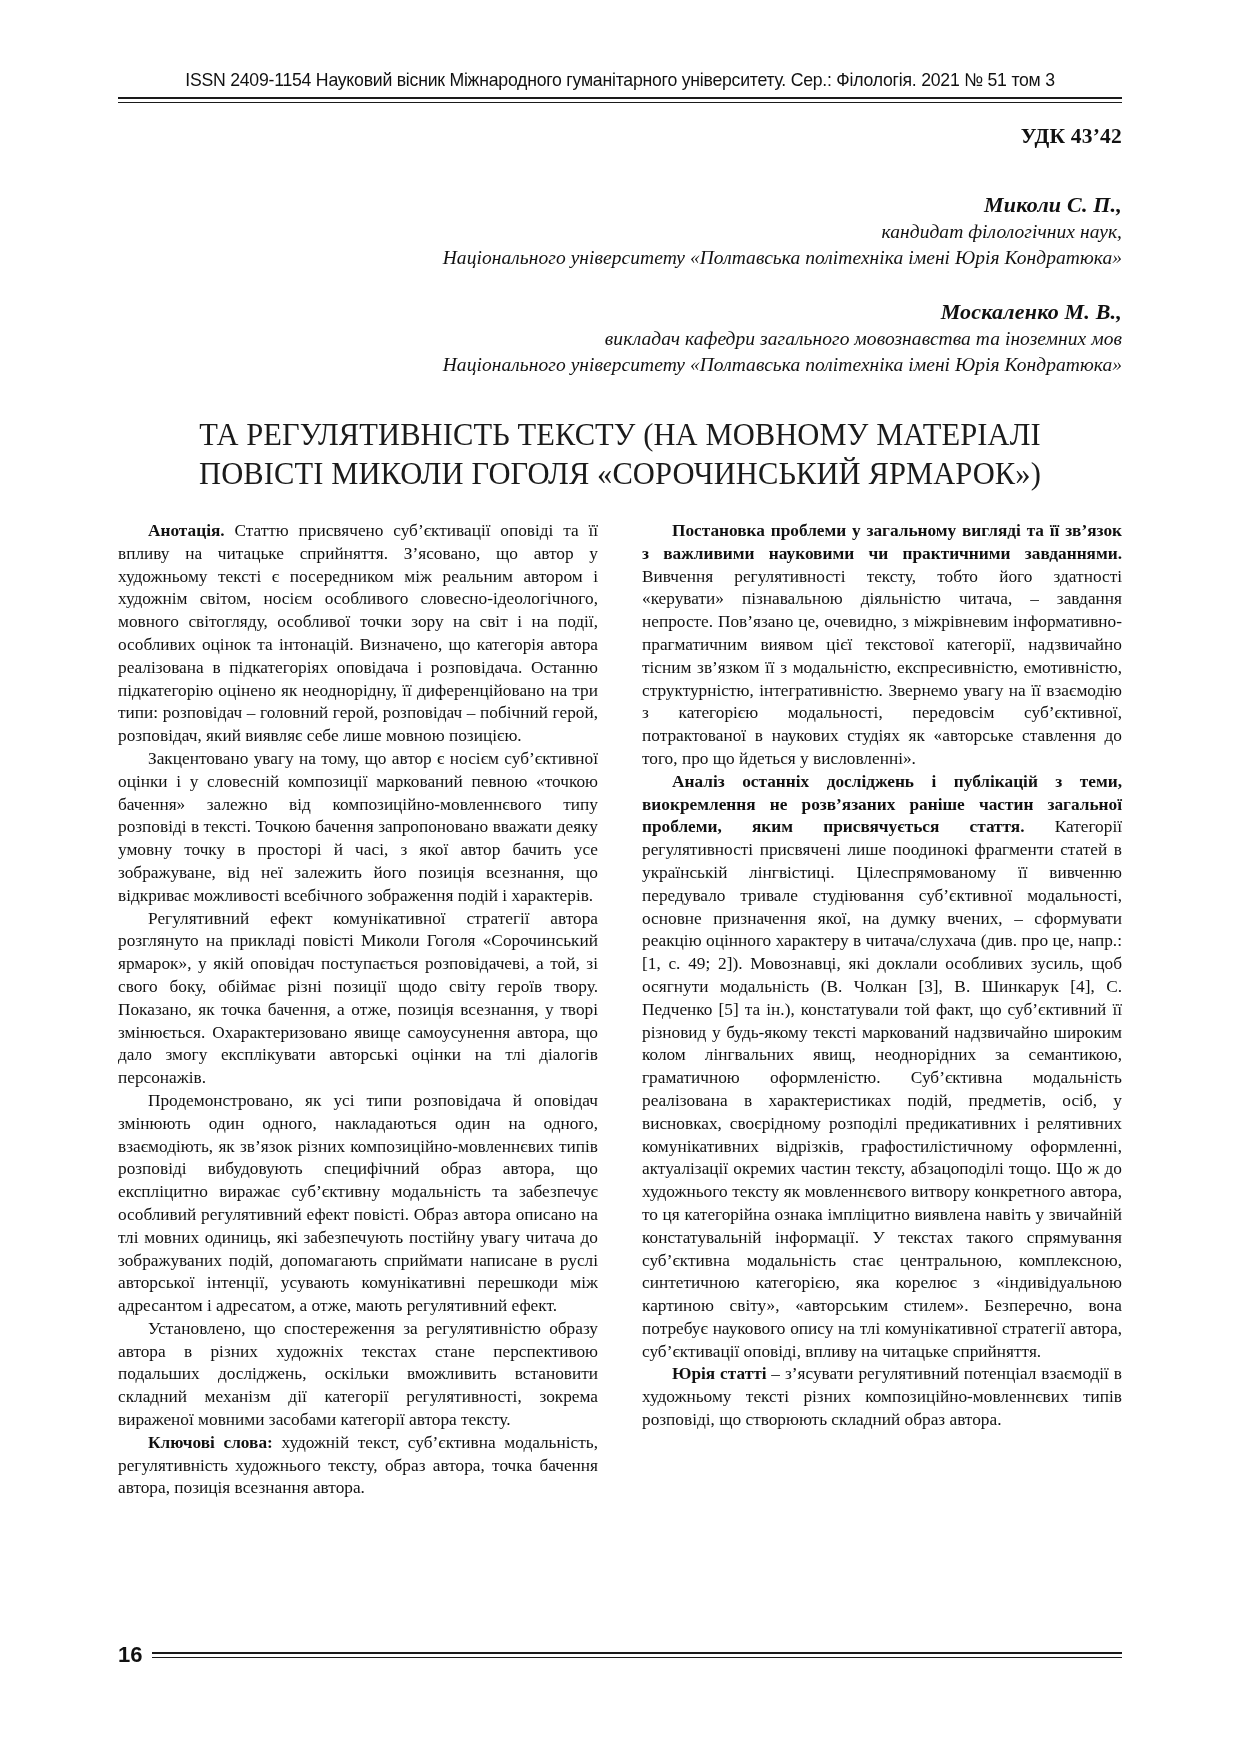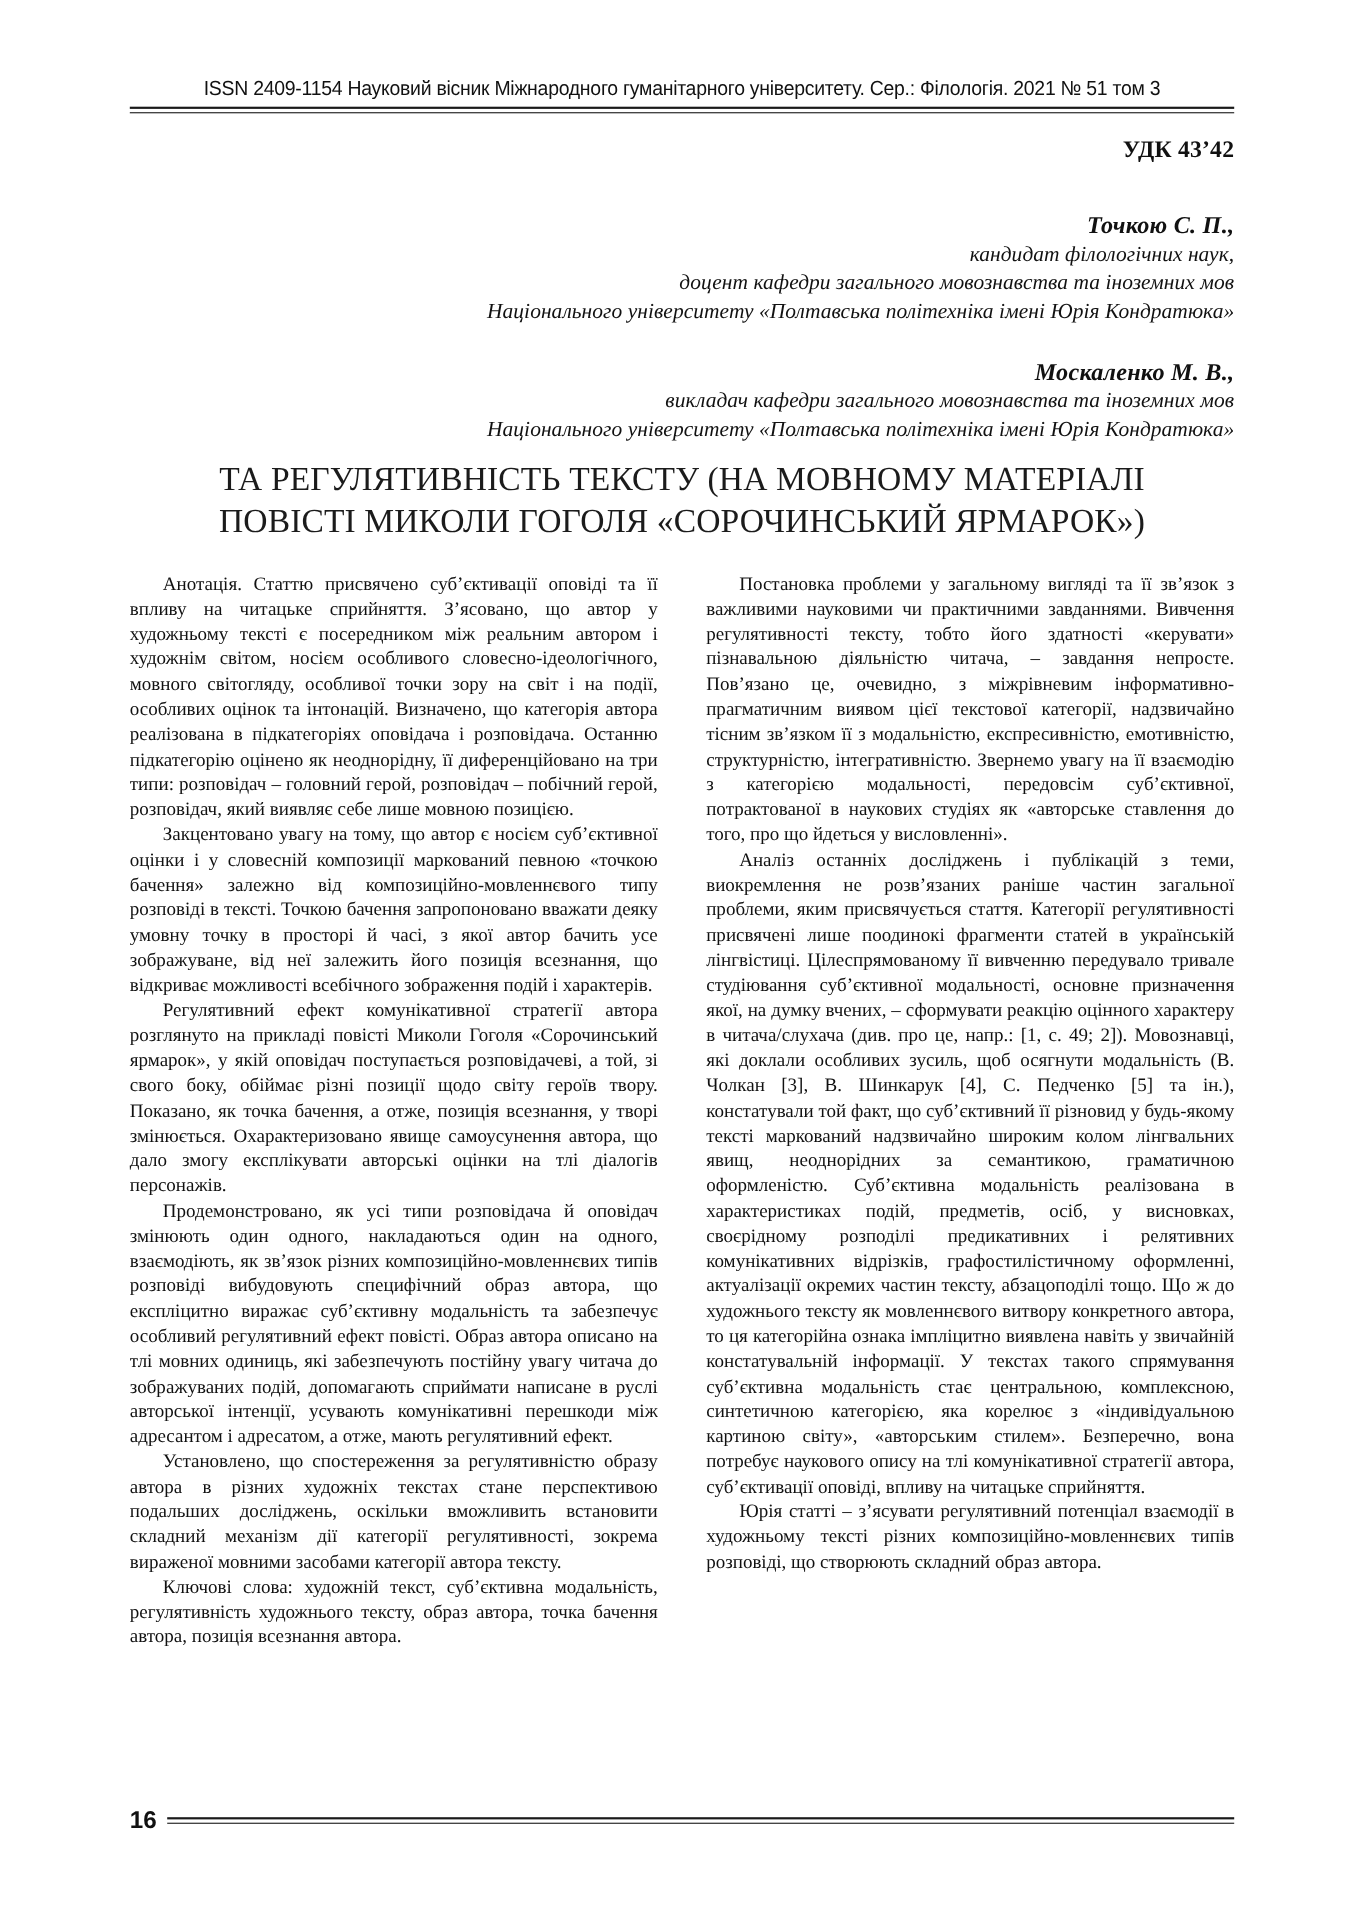--- a/index.html
+++ b/index.html
@@ -116,21 +116,21 @@
     font-size: 17.3px;
     line-height: 1.318;
     text-align: justify;
     text-justify: inter-word;
     hyphens: manual;
   }
   .col p {
     margin: 0;
     text-indent: 30px;
   }
-  .col b { font-weight: normal; }
+  .col b { font-weight: bold; }
 
   
   .footer {
     position: absolute;
     left: 118px;
     bottom: 88px;
     width: 1004px;
     display: flex;
     align-items: center;
     gap: 10px;
@@ -157,23 +157,22 @@
   <div class="runhead-wrap">
     <div class="runhead">ISSN 2409-1154 Науковий вісник Міжнародного гуманітарного університету. Сер.: Філологія. 2021 № 51 том 3</div>
     <div class="rule-double"></div>
   </div>
 
   <div class="udc">УДК 43’42</div>
 
   <div class="authors">
 
     <div class="author-block">
-      <div class="author-name">Точкою С. П.,</div>
+      <div class="author-name">Миколи С. П.,</div>
       <div class="author-line">кандидат філологічних наук,</div>
-      <div class="author-line">доцент кафедри загального мовознавства та іноземних мов</div>
       <div class="author-line">Національного університету «Полтавська політехніка імені Юрія Кондратюка»</div>
     </div>
 
     <div class="author-block">
       <div class="author-name">Москаленко М. В.,</div>
       <div class="author-line">викладач кафедри загального мовознавства та іноземних мов</div>
       <div class="author-line">Національного університету «Полтавська політехніка імені Юрія Кондратюка»</div>
     </div>
 
   </div>

